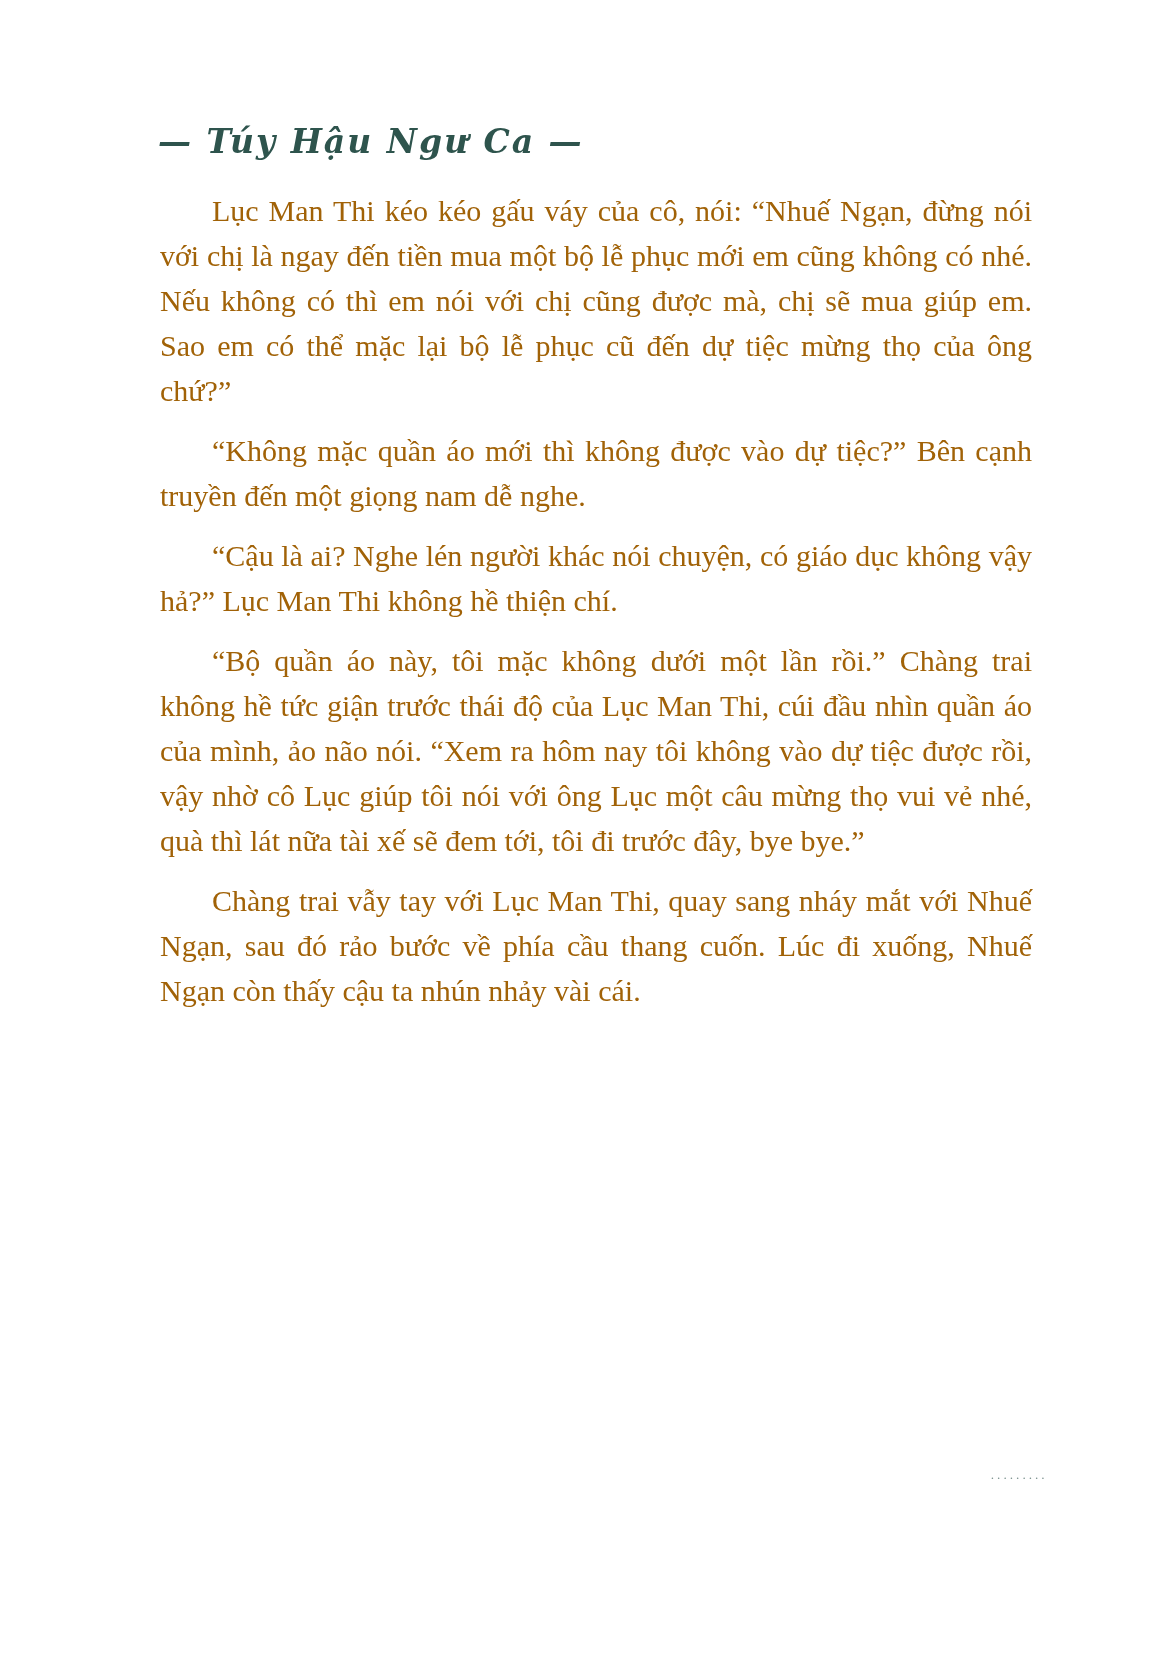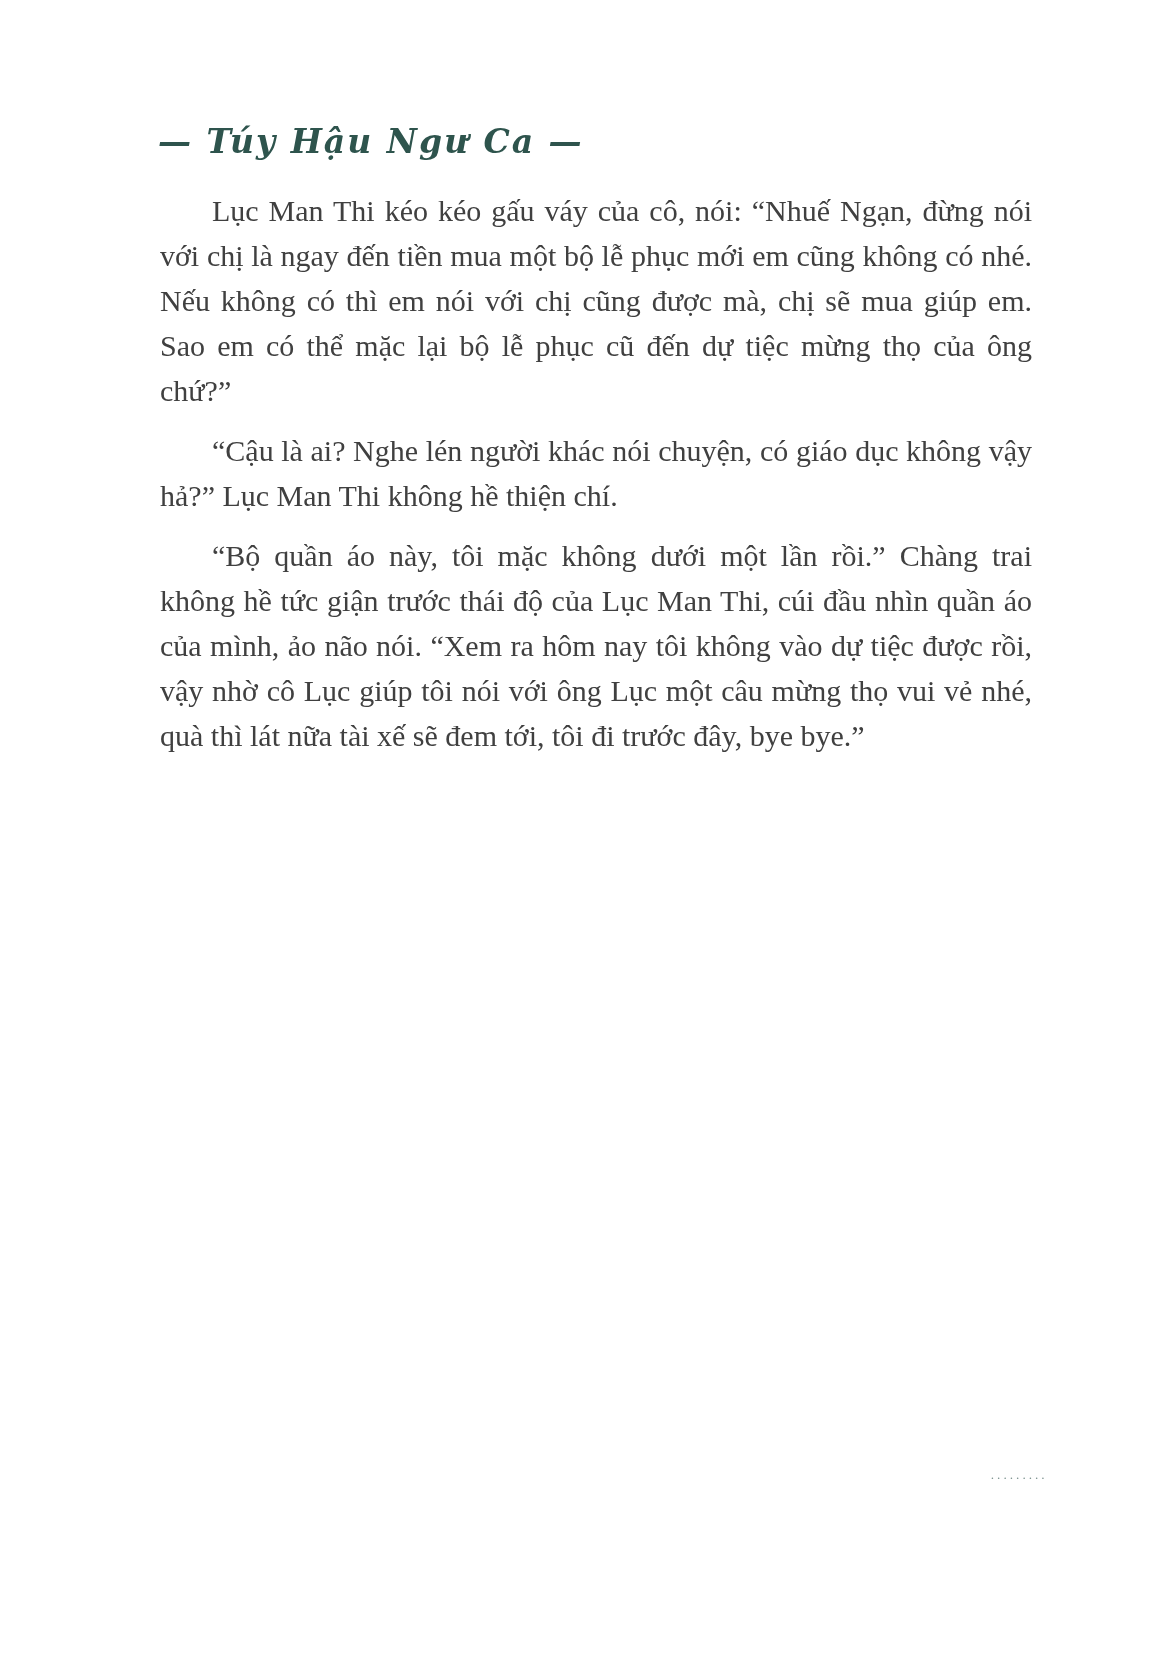--- a/index.html
+++ b/index.html
@@ -24,21 +24,21 @@
     font-weight: bold;
     font-size: 33px;
     letter-spacing: 2px;
     color: #2e544d;
   }
   .page-body {
     position: absolute;
     top: 188px;
     left: 160px;
     width: 872px;
-    color: #404040;
+    color: #a16207;
     font-size: 30px;
     line-height: 1.5;
     text-align: justify;
   }
   .page-body p {
     margin: 0 0 15px 0;
     text-indent: 52px;
   }
   .page-footer {
     position: absolute;
@@ -61,22 +61,24 @@
 </style>
 </head>
 <body>
 
 <div class="page">
 
   <div class="running-header">— Túy Hậu Ngư Ca —</div>
 
   <div class="page-body">
     <p>Lục Man Thi kéo kéo gấu váy của cô, nói: “Nhuế Ngạn, đừng nói với chị là ngay đến tiền mua một bộ lễ phục mới em cũng không có nhé. Nếu không có thì em nói với chị cũng được mà, chị sẽ mua giúp em. Sao em có thể mặc lại bộ lễ phục cũ đến dự tiệc mừng thọ của ông chứ?”</p>
+    <p>“Không mặc quần áo mới thì không được vào dự tiệc?” Bên cạnh truyền đến một giọng nam dễ nghe.</p>
     <p>“Cậu là ai? Nghe lén người khác nói chuyện, có giáo dục không vậy hả?” Lục Man Thi không hề thiện chí.</p>
     <p>“Bộ quần áo này, tôi mặc không dưới một lần rồi.” Chàng trai không hề tức giận trước thái độ của Lục Man Thi, cúi đầu nhìn quần áo của mình, ảo não nói. “Xem ra hôm nay tôi không vào dự tiệc được rồi, vậy nhờ cô Lục giúp tôi nói với ông Lục một câu mừng thọ vui vẻ nhé, quà thì lát nữa tài xế sẽ đem tới, tôi đi trước đây, bye bye.”</p>
+    <p>Chàng trai vẫy tay với Lục Man Thi, quay sang nháy mắt với Nhuế Ngạn, sau đó rảo bước về phía cầu thang cuốn. Lúc đi xuống, Nhuế Ngạn còn thấy cậu ta nhún nhảy vài cái.</p>
   </div>
 
   <div class="page-footer">
     <div class="page-number">14</div>
     <div class="footer-ornament">·········· ❭❭❭ ··········</div>
   </div>
 
 </div>
 
 </body></html>

